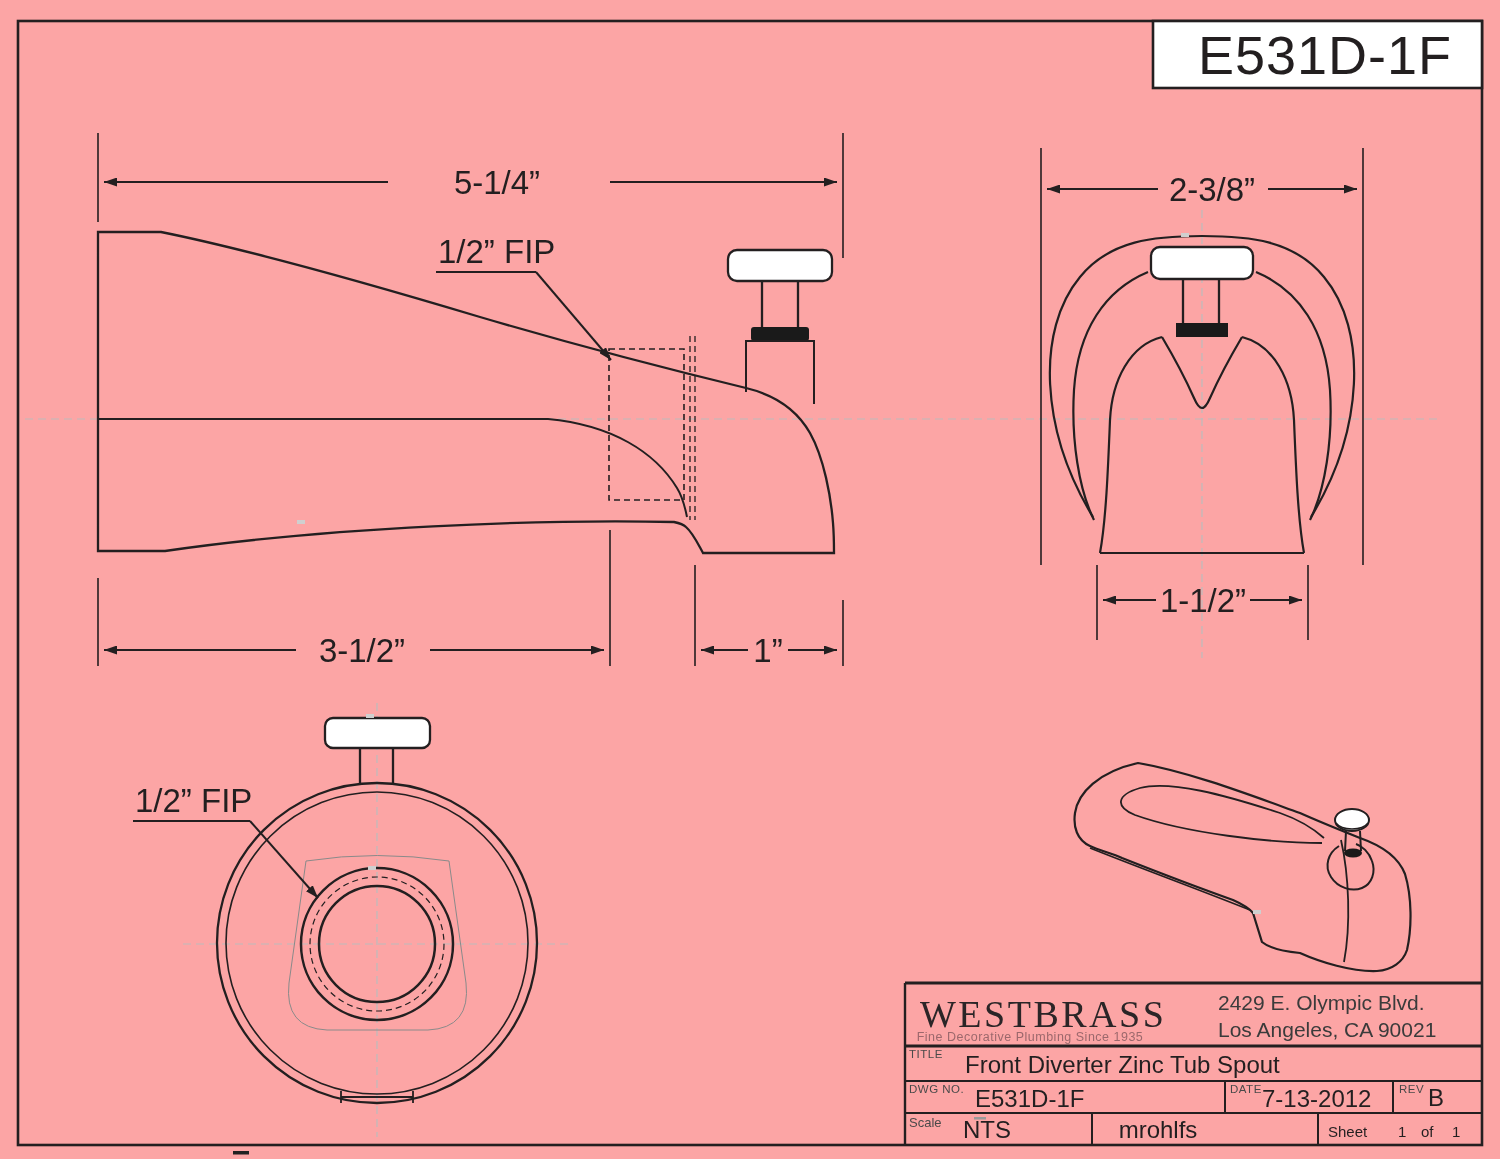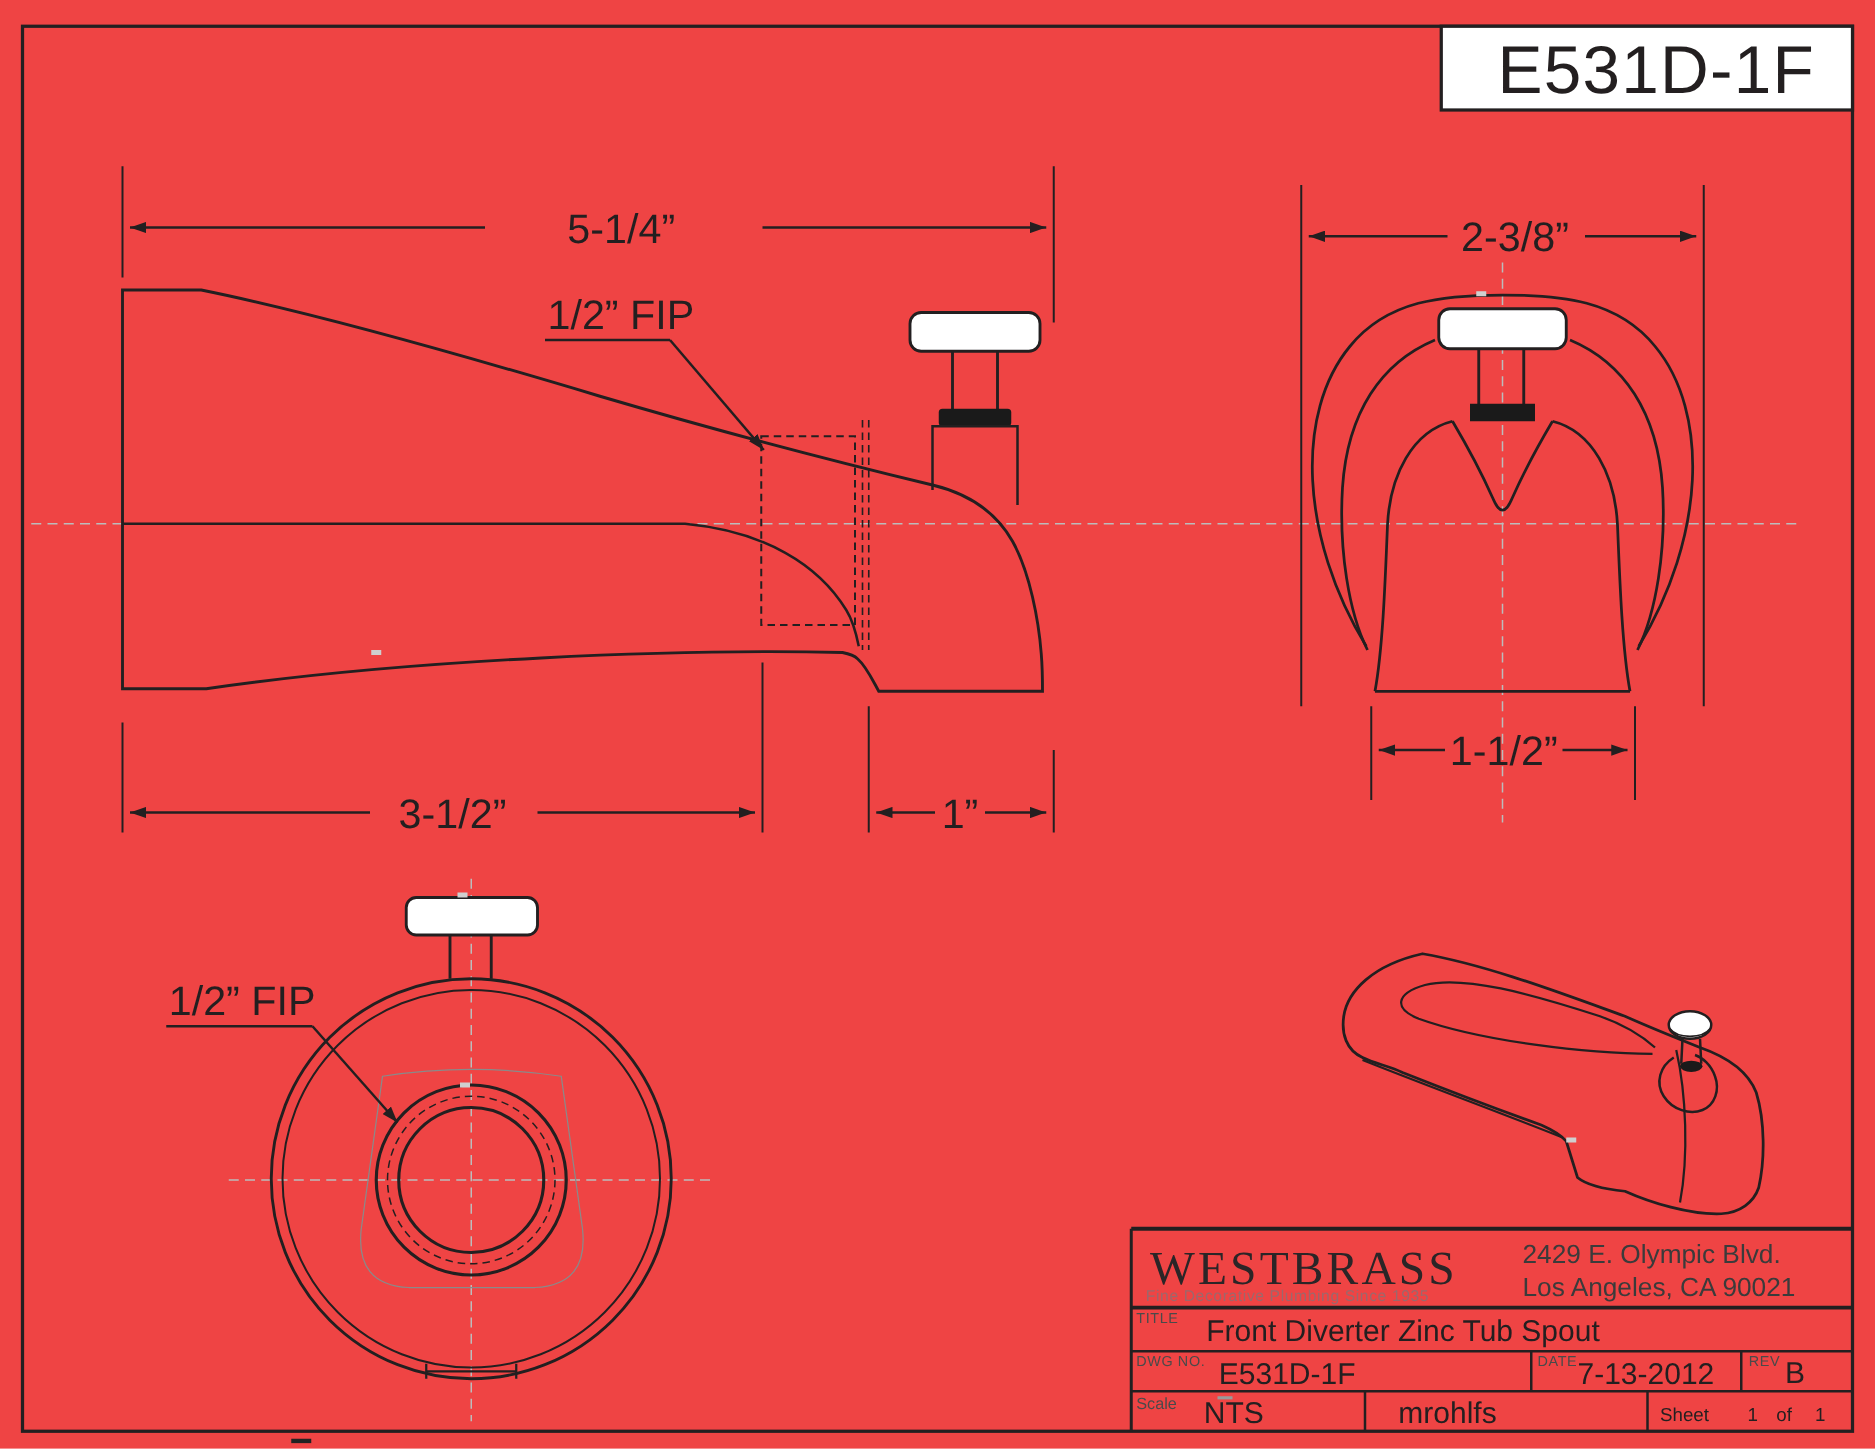--- a/index.html
+++ b/index.html
@@ -1,16 +1,16 @@
 <!DOCTYPE html>
 <html><head>
 <meta charset="utf-8">
 <style>
   html,body{margin:0;padding:0;background:#ffffff;}
-  .stage{position:relative;width:1500px;height:1159px;background:#ef4444;overflow:hidden;}
+  .stage{position:relative;width:1500px;height:1159px;background:#fca5a5;overflow:hidden;}
   svg{display:block;}
   text{font-family:"Liberation Sans", sans-serif;fill:#231f20;}
   .dim{font-size:33px;}
   .pn{font-size:54px;letter-spacing:1px;}
   .logo{font-family:"Liberation Serif", serif;font-size:38px;letter-spacing:2.5px;fill:#2b2527;}
   .tagline{font-size:12.5px;fill:#9c686c;letter-spacing:0.5px;}
   .addr{font-size:21px;fill:#3b3b3b;}
   .cell-label{font-size:11.5px;fill:#4a4a4a;letter-spacing:0.5px;}
   .cell-label-md{font-size:13px;fill:#4a4a4a;}
   .cell-value{font-size:24px;}

